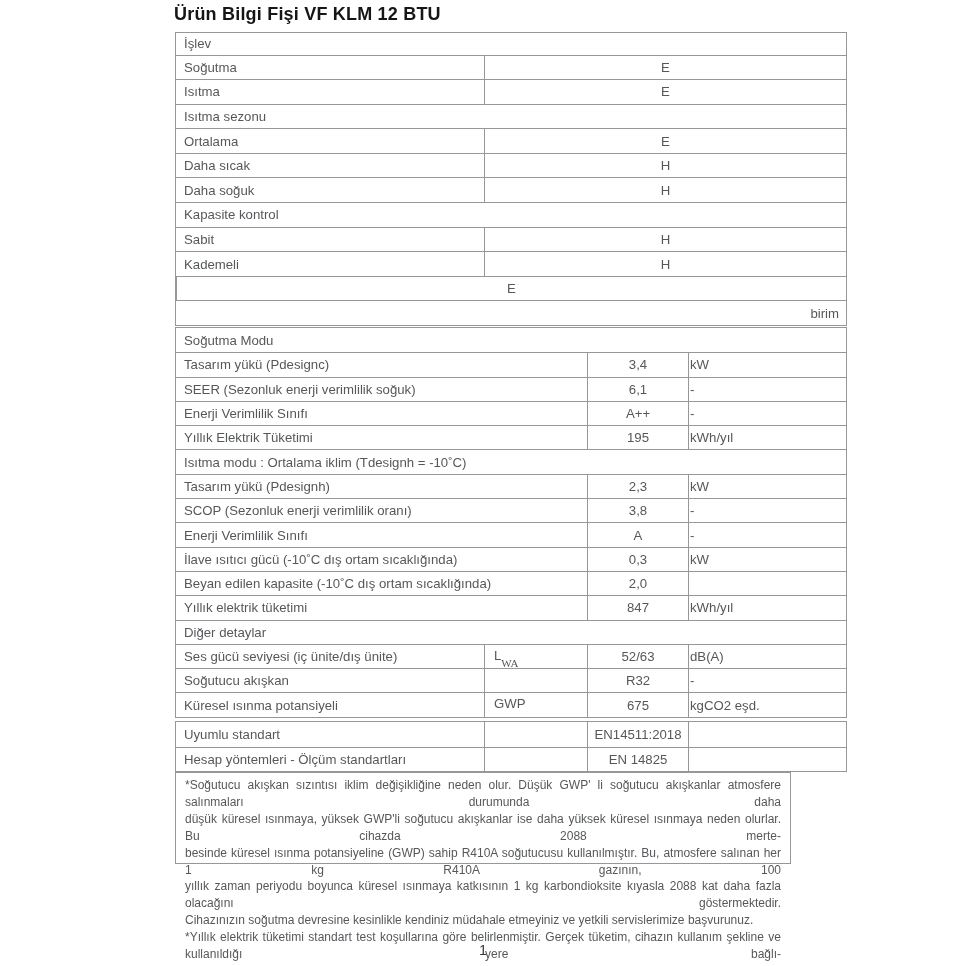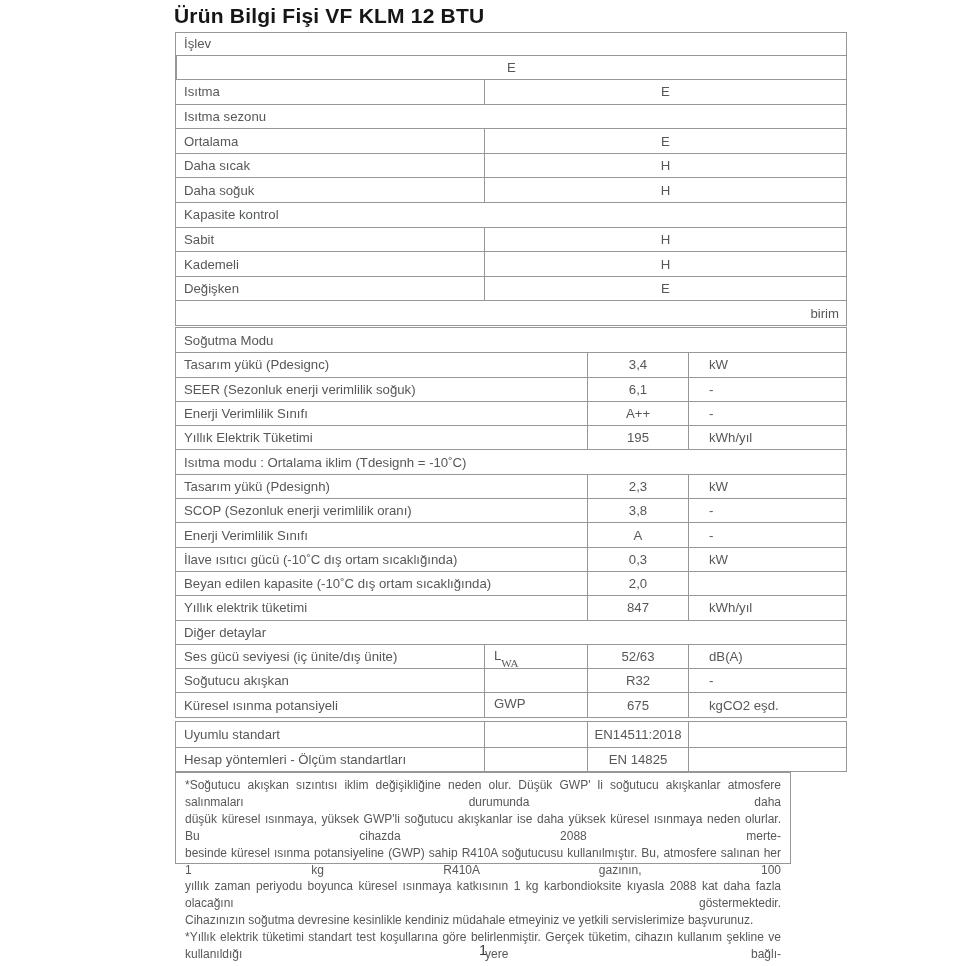--- a/index.html
+++ b/index.html
@@ -5,21 +5,21 @@
   * { box-sizing: border-box; margin: 0; padding: 0; }
   html, body { width: 966px; height: 966px; background: #ffffff; }
   body {
     position: relative;
     font-family: "Liberation Sans", sans-serif;
     color: #55585a;
     overflow: hidden;
   }
   .title {
     position: absolute; left: 174px; top: 4px;
-    font-size: 21px; font-weight: bold; color: #161616;
+    font-size: 18px; font-weight: bold; color: #161616;
     letter-spacing: 0.2px;
   }
   .tbl {
     position: absolute; left: 175px; width: 672px;
     border: 1px solid #979797; background: #ffffff;
   }
   #tableA { top: 32px; }
   #tableB { top: 327px; }
   #tableC { top: 721px; }
   .row {
@@ -31,21 +31,21 @@
   #tableC .row { height: 24.5px; }
   .tbl .row:first-child { border-top: none; }
   #tableA .row:first-child { height: 21.5px; }
   .cell { height: 100%; display: flex; align-items: center; overflow: hidden; }
   .lblpad { padding-left: 8px; }
   .w308 { width: 308px; flex: 0 0 308px; }
   .w411 { width: 411px; flex: 0 0 411px; }
   .sym  { width: 103px; flex: 0 0 103px; border-left: 1px solid #979797; padding-left: 9px; }
   .val  { width: 101px; flex: 0 0 101px; border-left: 1px solid #979797; justify-content: center; }
   .val2 { flex: 1 1 auto; border-left: 1px solid #979797; justify-content: center; }
-  .unit { flex: 1 1 auto; border-left: 1px solid #979797; padding-left: 20px; }
+  .unit { flex: 1 1 auto; border-left: 1px solid #979797; padding-left: 1px; }
   .section-row span { padding-left: 8px; }
   .birim-row { justify-content: flex-end; }
   .birim-row span { padding-right: 7px; margin-left: 24px; }
   sub.symsub { font-size: 11px; position: relative; top: 4px; letter-spacing: 0; font-family: Liberation Serif, serif; }
   .footnote {
     position: absolute; left: 175px; top: 772px; width: 616px; height: 92px;
     border: 1px solid #979797; padding: 4px 9px 0 9px;
     font-size: 12px; color: #55585a;
   }
   .fn-line { line-height: 16.9px; white-space: normal; }
@@ -58,20 +58,21 @@
 </head>
 <body>
 
 <div class="title">Ürün Bilgi Fişi VF KLM 12 BTU</div>
 
 <div class="tbl" id="tableA">
   <div class="row section-row">
       <span>İşlev</span>
     </div>
   <div class="row">
+    <div class="cell w308 lblpad">Soğutma</div>
     <div class="cell val2">E</div>
   </div>
   <div class="row">
     <div class="cell w308 lblpad">Isıtma</div>
     <div class="cell val2">E</div>
   </div>
   <div class="row section-row">
       <span>Isıtma sezonu</span>
     </div>
   <div class="row">
@@ -91,21 +92,20 @@
     </div>
   <div class="row">
     <div class="cell w308 lblpad">Sabit</div>
     <div class="cell val2">H</div>
   </div>
   <div class="row">
     <div class="cell w308 lblpad">Kademeli</div>
     <div class="cell val2">H</div>
   </div>
   <div class="row">
-    <div class="cell w308 lblpad">Değişken</div>
     <div class="cell val2">E</div>
   </div>
   <div class="row birim-row">
       <span>birim</span>
     </div>
 </div>
 
 <div class="tbl" id="tableB">
   <div class="row section-row">
       <span>Soğutma Modu</span>

